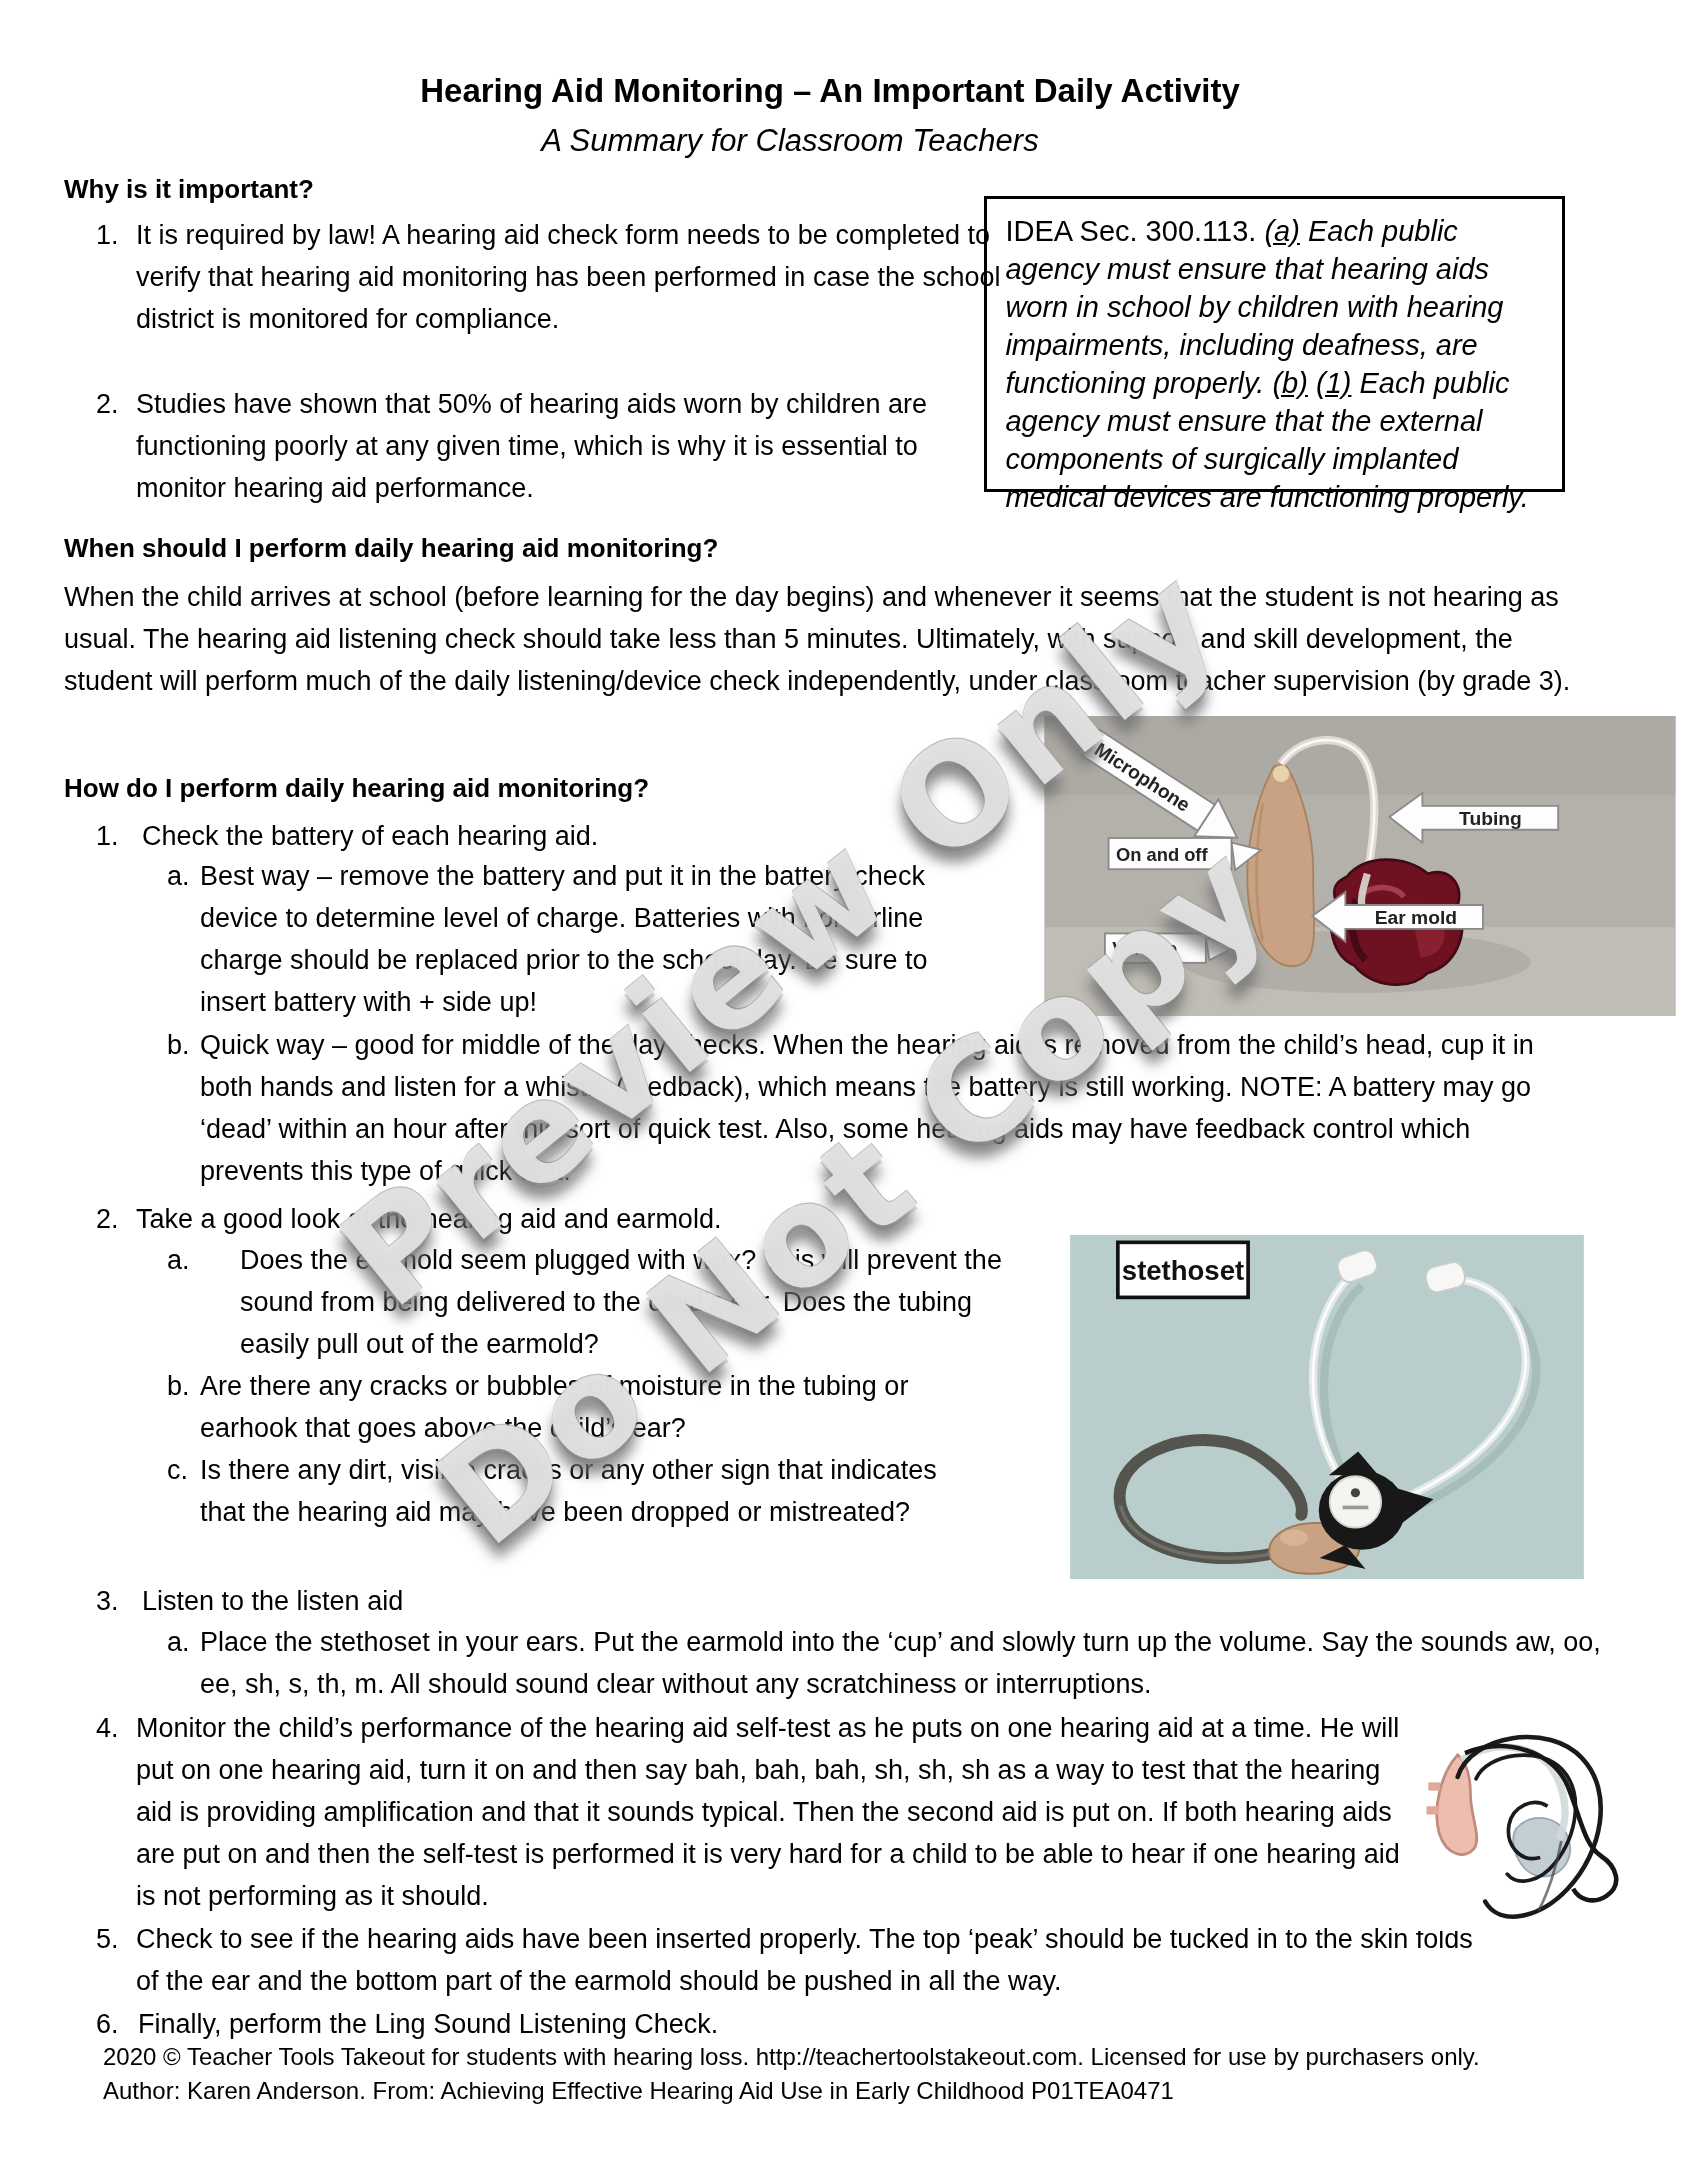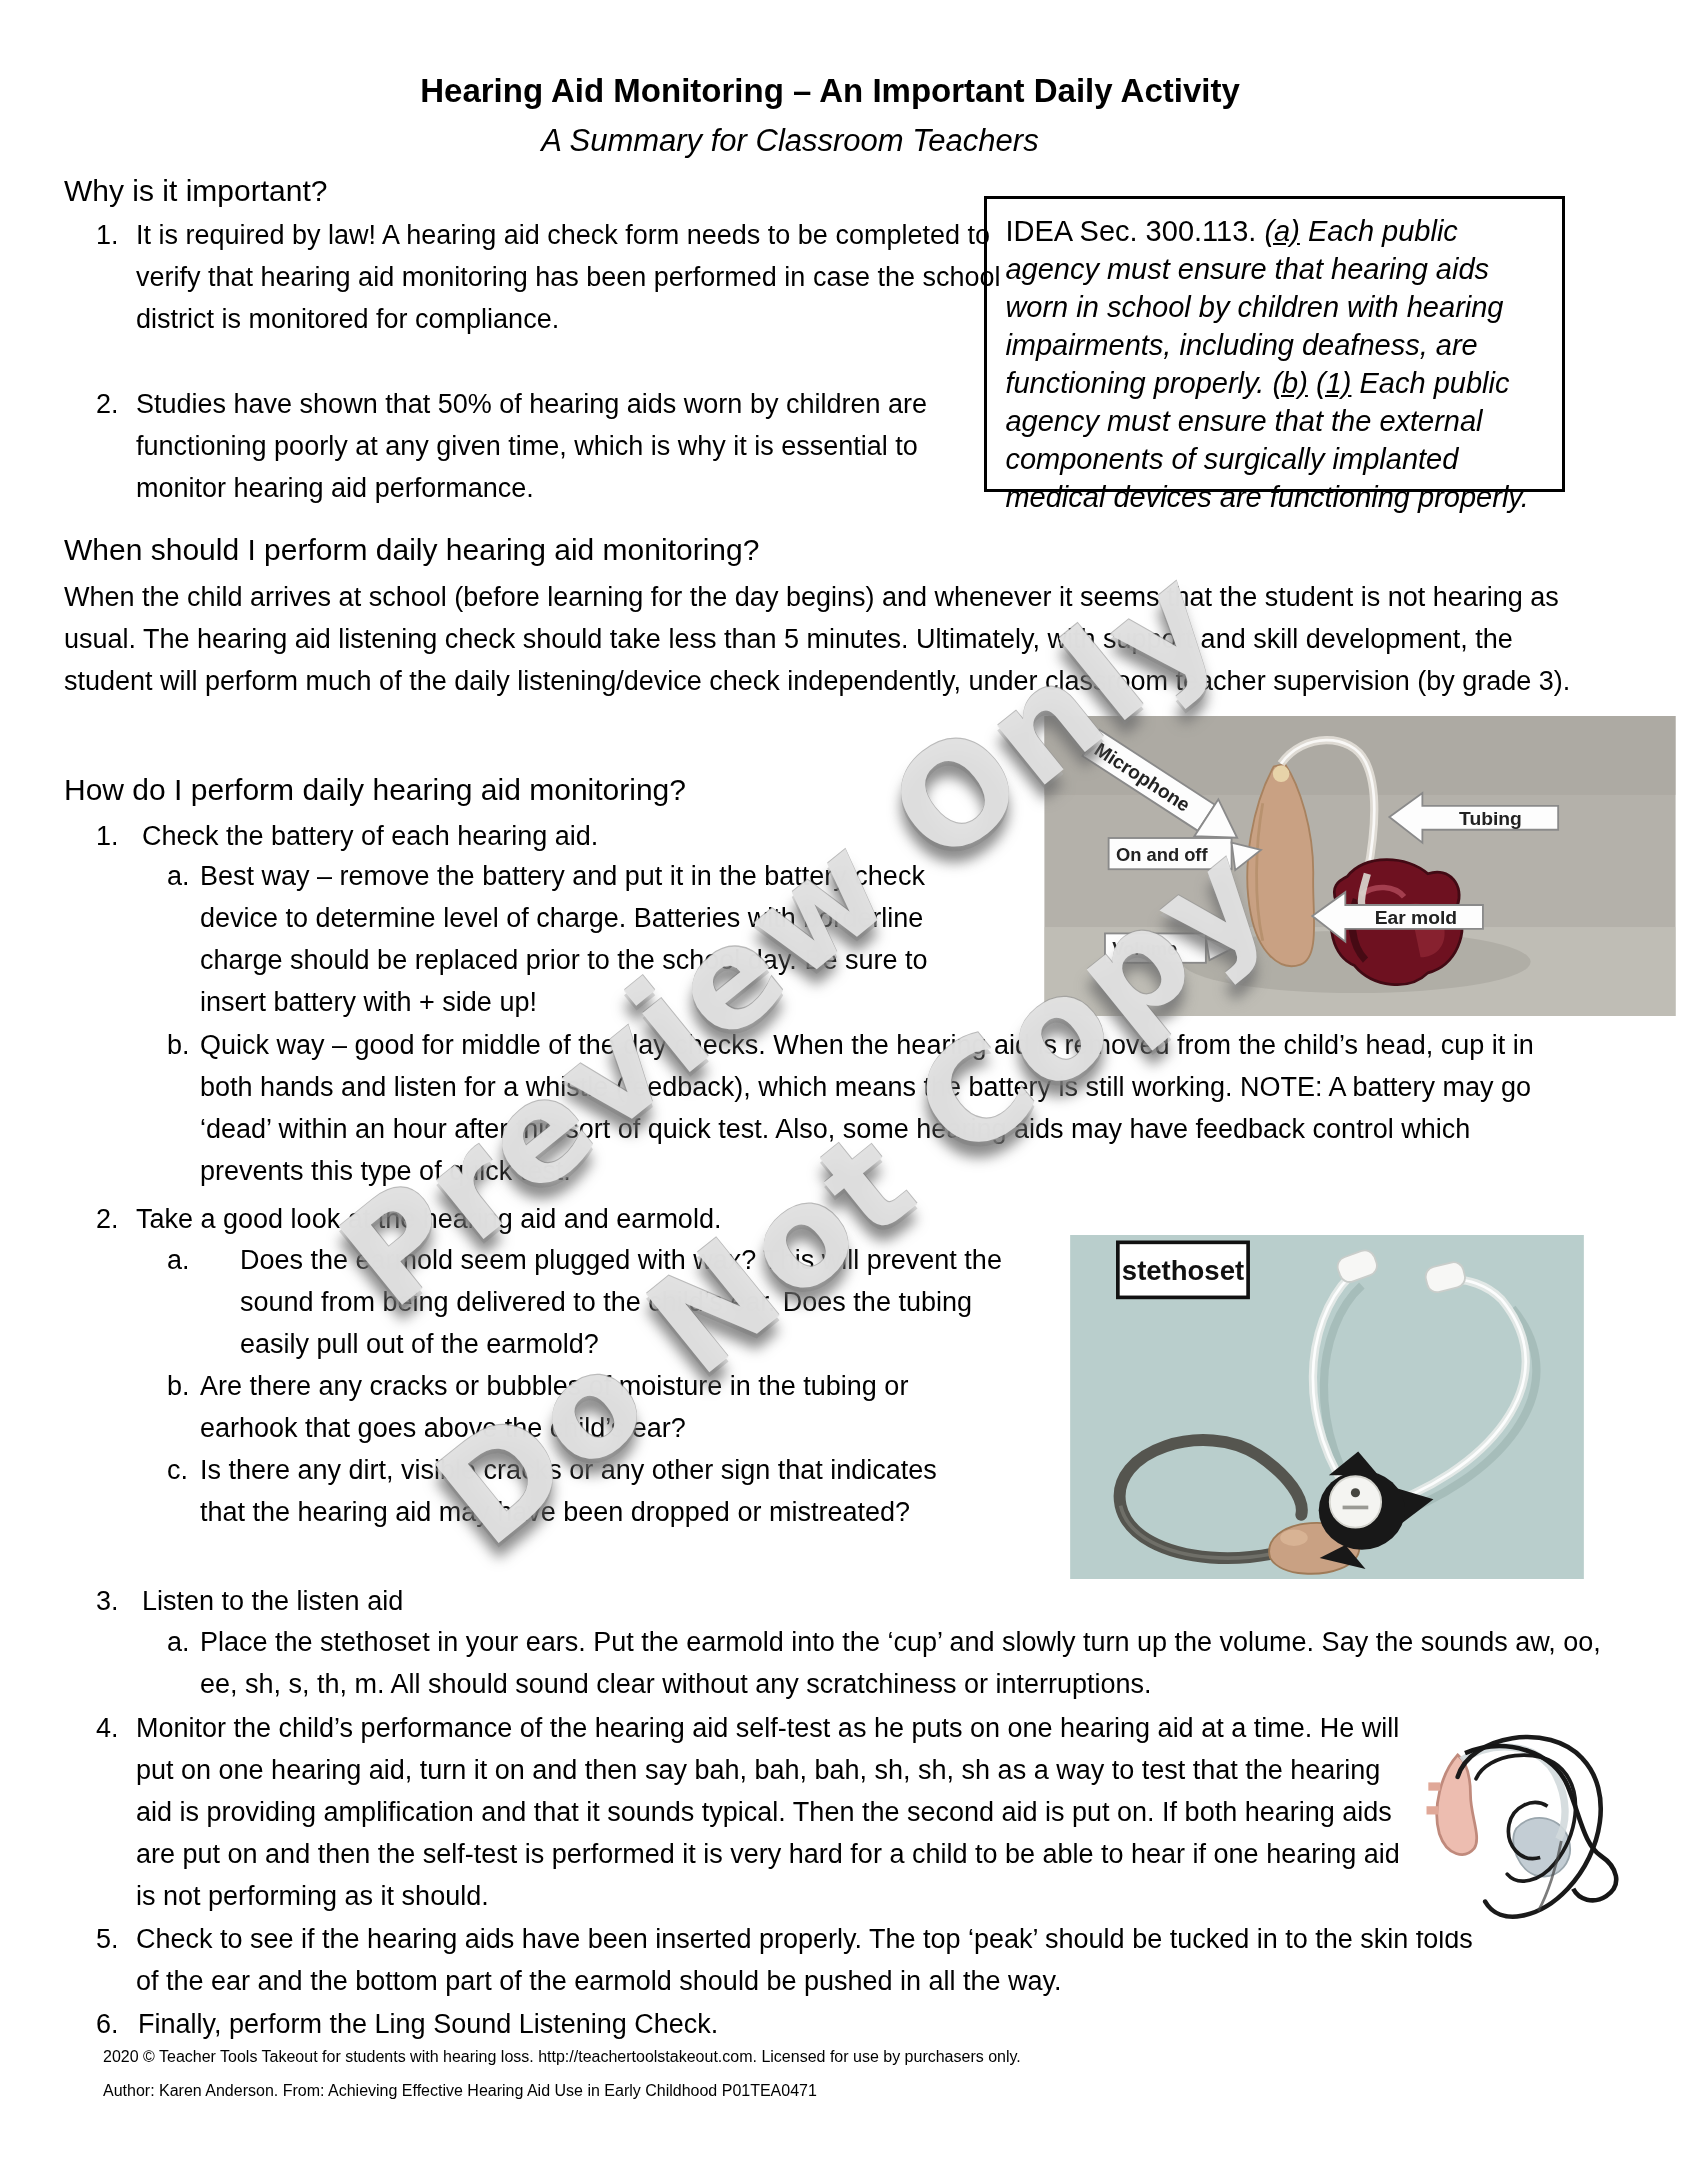--- a/index.html
+++ b/index.html
@@ -3,31 +3,31 @@
 <meta charset="utf-8">
 <style>
   html,body { margin:0; padding:0; background:#ffffff; }
   .page {
     position:relative; width:1686px; height:2182px; background:#ffffff;
     font-family:"Liberation Sans", sans-serif; color:#000; overflow:hidden;
   }
   .abs { position:absolute; }
   .title   { top:72px; left:0; width:1580px; text-align:center; font-size:33px; font-weight:bold;padding-left:40px; }
   .subtitle{ top:123px; left:0; width:1580px; text-align:center; font-size:31px; font-style:italic; }
-  .h  { position:absolute; font-size:30px; font-weight:normal; white-space:nowrap;text-align:right; }
+  .h  { position:absolute; font-size:26px; font-weight:bold; white-space:nowrap;text-align:right; }
   .t  { position:absolute; font-size:27px; line-height:42px; }
   .nw { white-space:nowrap; }
   .idea-box {
     position:absolute; left:984px; top:196px; width:581px; height:296px;
     border:3.7px solid #000; box-sizing:border-box; padding:13px 18.4px;
     font-size:29px; line-height:38px; font-style:italic;
   }
   .idea-box .lead { font-style:normal; }
   .u { text-decoration:underline; }
-  .footer { position:absolute; left:103px; font-size:16px; line-height:33px; white-space:nowrap; }
+  .footer { position:absolute; left:103px; font-size:24px; line-height:33px; white-space:nowrap; }
   .photo { position:absolute; }
   .photo svg { display:block; }
   .wm {
     position:absolute; z-index:40; pointer-events:none; white-space:nowrap;
     font-family:"DejaVu Sans", sans-serif; font-weight:bold;
     font-size:138px; letter-spacing:4.6px;
     color:rgba(228,228,228,0.93);
     text-shadow:-10px 12px 13px rgba(110,110,110,0.8),
                  0.9px -0.9px 0 rgba(150,150,150,0.65),
                 -2.8px 3.7px 0 rgba(185,185,185,0.5);

